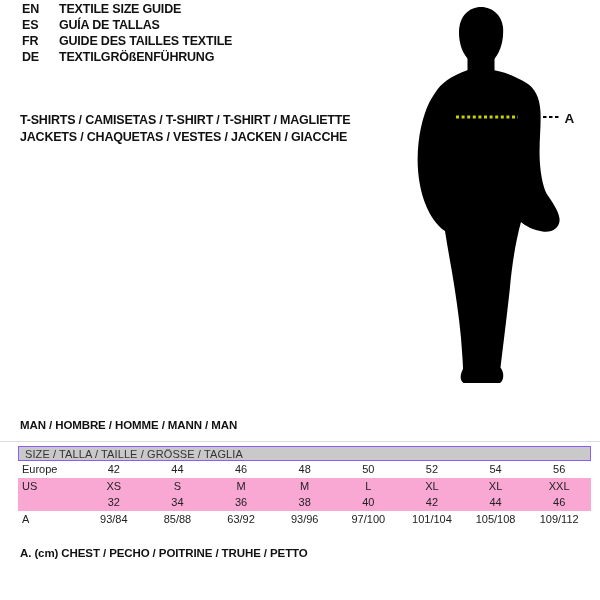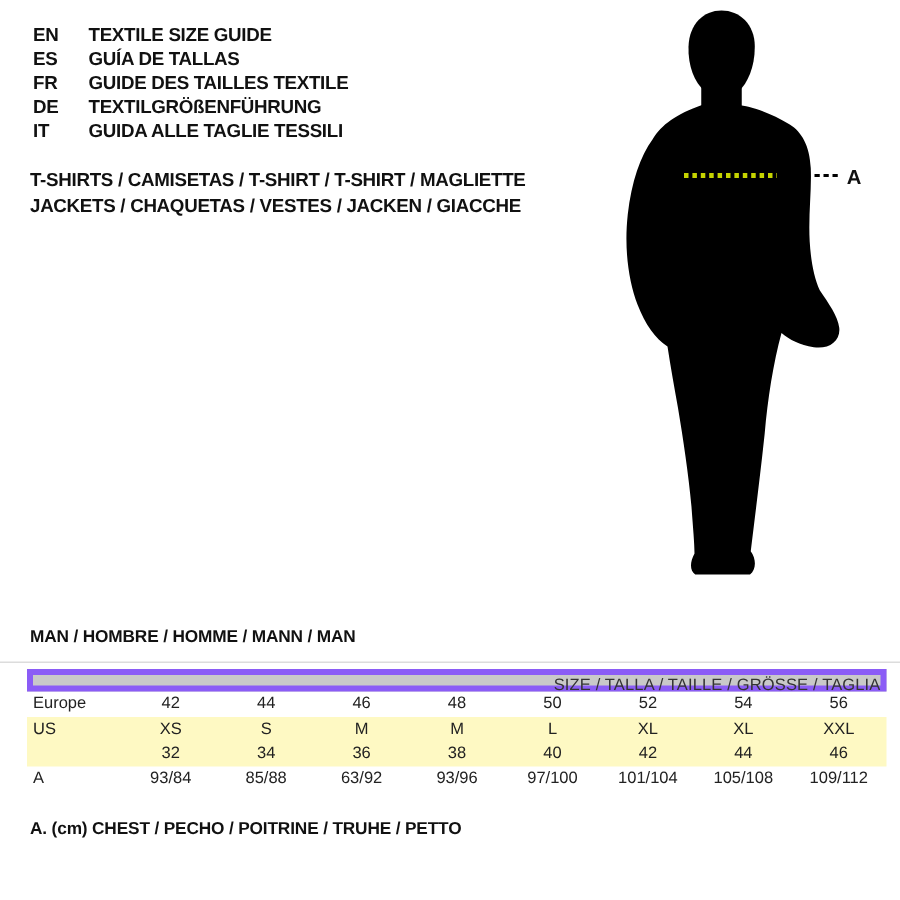--- a/index.html
+++ b/index.html
@@ -2,61 +2,58 @@
 <html><head>
 <meta charset="utf-8">
 <style>
   html,body{margin:0;padding:0;}
   body{
     width:600px;height:600px;position:relative;background:#ffffff;
     font-family:"Liberation Sans",sans-serif;color:#111;overflow:hidden;
     -webkit-font-smoothing:antialiased;
   }
   
-  .langs{position:absolute;left:22px;top:15px;}
+  .langs{position:absolute;left:22px;top:1px;}
   .lang-row{height:16px;line-height:16px;font-size:12.5px;font-weight:700;letter-spacing:-0.2px;white-space:nowrap;}
   .lang-row .code{display:inline-block;width:37px;}
   
   .garments{position:absolute;left:20px;top:112px;}
   .garment-line{height:17px;line-height:17px;font-size:12.5px;font-weight:700;letter-spacing:-0.2px;white-space:nowrap;}
   
   .figure-svg{position:absolute;left:0;top:0;width:600px;height:600px;}
   
   .section-title{position:absolute;left:20px;top:419px;font-size:11.5px;font-weight:700;letter-spacing:-0.1px;white-space:nowrap;text-align:right;}
   .footnote{position:absolute;left:20px;top:547px;font-size:11.5px;font-weight:700;letter-spacing:-0.1px;white-space:nowrap;}
   .hairline{position:absolute;left:0;top:441px;width:600px;height:1px;background:#dcdcdc;}
   
   .size-table{position:absolute;left:18px;top:446px;width:573px;font-size:11px;color:#222;}
   .thead{
-    height:15px;line-height:15px;background:#c9c9c9;border:4px solid #8b5cf6;box-sizing:border-box;
-    padding-left:6px;font-size:11px;color:#333;letter-spacing:0.1px;white-space:nowrap;text-align:right;
+    height:15px;line-height:15px;background:#c9c9c9;border:1px solid #8b5cf6;box-sizing:border-box;
+    padding-left:6px;font-size:11px;color:#333;letter-spacing:0.1px;white-space:nowrap;
   }
   .trow{display:flex;height:16.5px;line-height:16.5px;}
-  .trow.shaded{background:#fef9c3;}
+  .trow.shaded{background:#f9a8d4;}
   .tlabel{width:64px;padding-left:4px;box-sizing:border-box;text-align:left;}
   .tcell{flex:1;text-align:center;}
 </style>
 </head>
 <body>
 
 <div class="langs">
   <div class="lang-row">
     <span class="code">EN</span><span class="title">TEXTILE SIZE GUIDE</span>
   </div>
   <div class="lang-row">
     <span class="code">ES</span><span class="title">GUÍA DE TALLAS</span>
   </div>
   <div class="lang-row">
     <span class="code">FR</span><span class="title">GUIDE DES TAILLES TEXTILE</span>
   </div>
   <div class="lang-row">
     <span class="code">DE</span><span class="title">TEXTILGRÖßENFÜHRUNG</span>
-  </div>
-  <div class="lang-row">
-    <span class="code">IT</span><span class="title">GUIDA ALLE TAGLIE TESSILI</span>
   </div>
 </div>
 
 <div class="garments">
   <div class="garment-line">T-SHIRTS / CAMISETAS / T-SHIRT / T-SHIRT / MAGLIETTE</div>
   <div class="garment-line">JACKETS / CHAQUETAS / VESTES / JACKEN / GIACCHE</div>
 </div>
 
 <svg class="figure-svg" viewBox="0 0 600 600" xmlns="http://www.w3.org/2000/svg">
 

